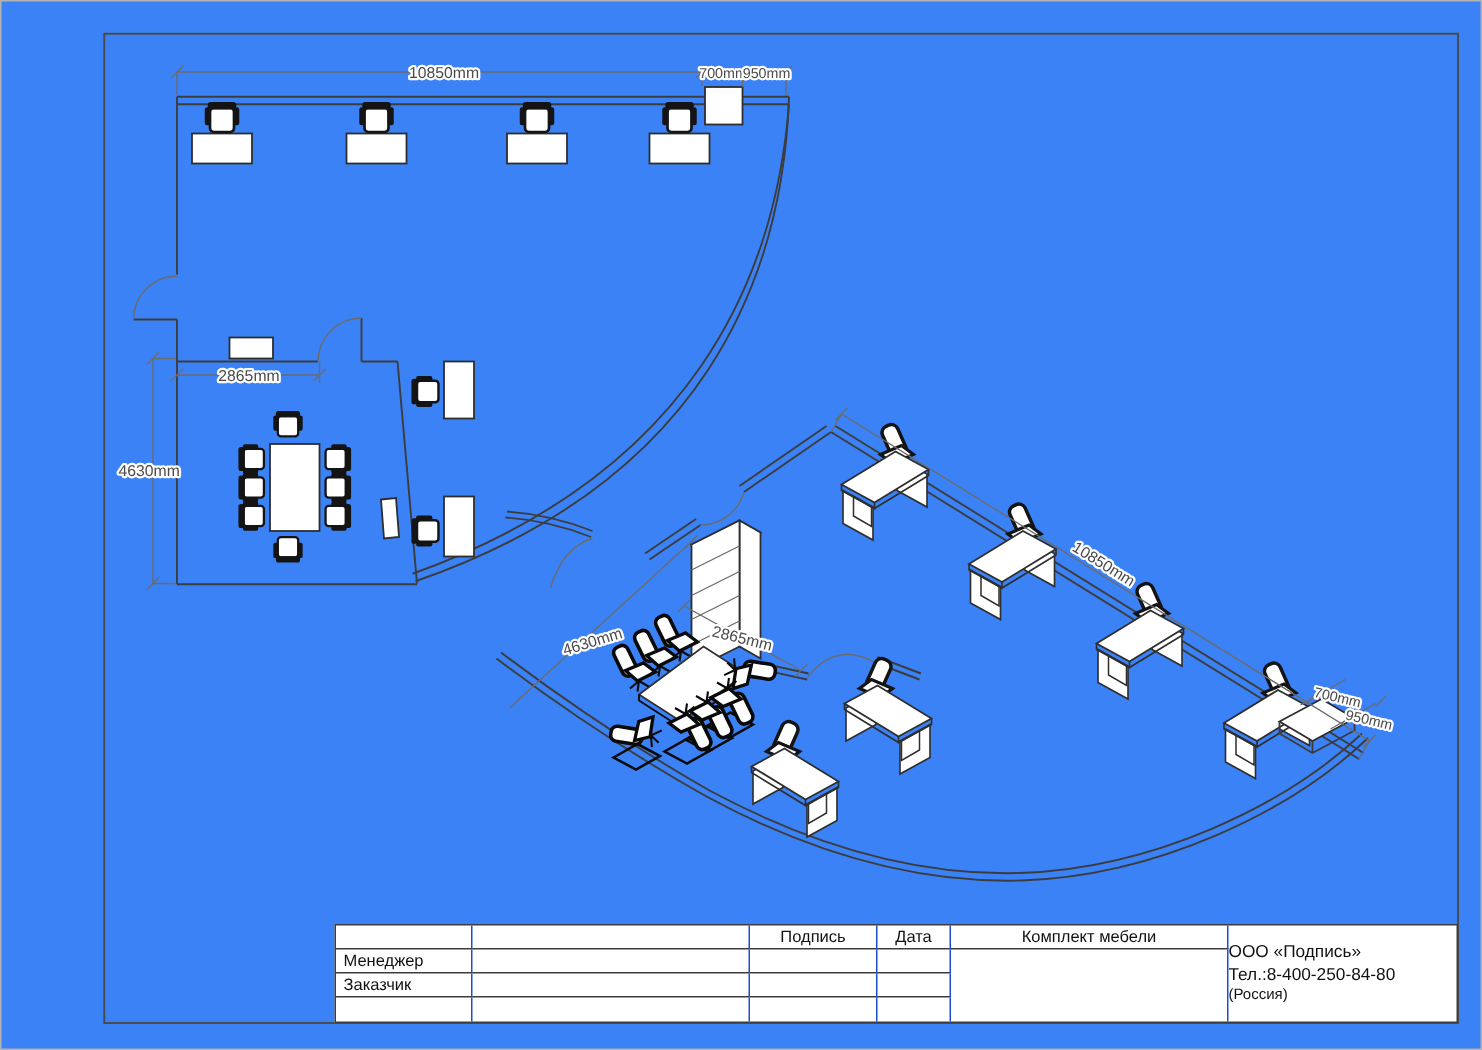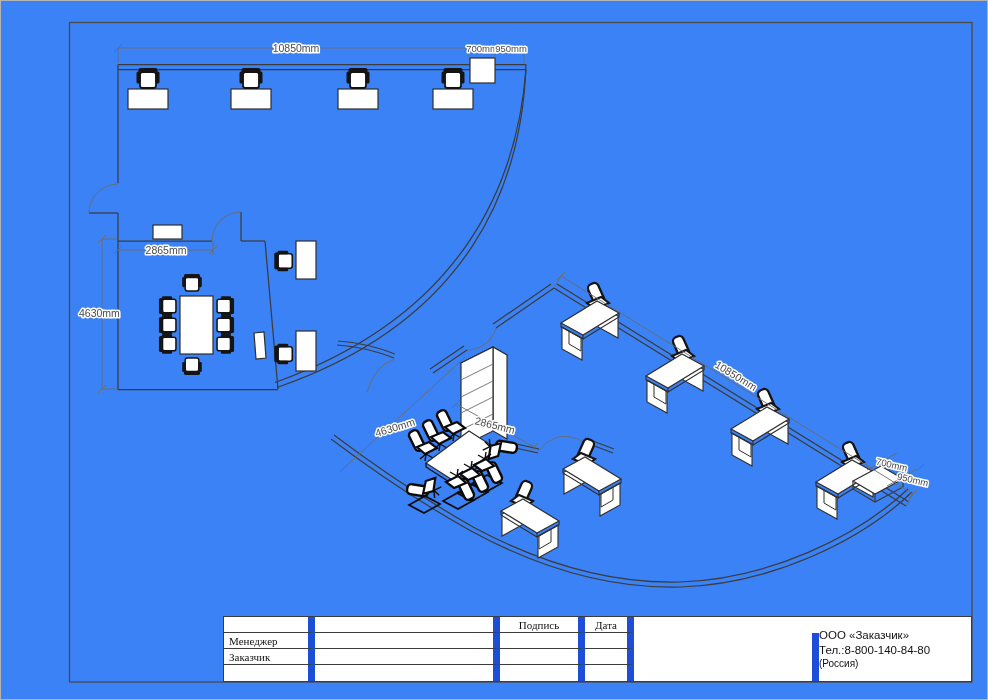--- a/index.html
+++ b/index.html
@@ -12,21 +12,21 @@
   .dimln{fill:none;stroke:#6b6b6b;stroke-width:0.9;}
   .dim{font-size:10.5px;fill:#4a4a4a;text-anchor:middle;
        paint-order:stroke;stroke:#ffffff;stroke-width:3px;stroke-linejoin:round;}
   .dim.small{font-size:9.5px;}
   
   .tb{position:absolute;left:222px;top:615px;width:749px;height:66px;
       display:grid;grid-template-columns:91px 185px 85px 49px 185px 1fr;
       grid-template-rows:repeat(4,1fr);border:1px solid #3c3c3c;
       background:#fff;box-sizing:border-box;color:#111;}
   .tb div{box-sizing:border-box;font-size:11px;display:flex;align-items:center;overflow:hidden;}
-  .br{border-right:7px solid #1d4ed8;font-family:Liberation Serif, serif;}
+  .br{border-right:1px solid #1d4ed8;}
   .bb{border-bottom:1px solid #3c3c3c;}
   .cen{justify-content:center;}
   .lft{padding-left:5px;}
   .proj{font-size:12px;}
   .company{flex-direction:column;justify-content:center;line-height:1.3;}
   .company .nm,.company .ph{width:100%;text-align:center;font-size:11.5px;}
   .company .cn{width:100%;text-align:left;padding-right:6px;font-size:10px;}
 </style>
 </head>
 <body>
@@ -220,23 +220,24 @@
       <text class="dim small" transform="translate(911,482) rotate(13)">950mm</text>
     </g>
   </g>
 </svg>
 
 <div class="tb">
   <div class="br bb" style="grid-area:1/1"></div>
   <div class="br bb" style="grid-area:1/2"></div>
   <div class="br bb cen" style="grid-area:1/3">Подпись</div>
   <div class="br bb cen" style="grid-area:1/4">Дата</div>
+  <div class="br bb cen proj" style="grid-area:1/5">Комплект мебели</div>
   <div class="company" style="grid-area:1/6/5/7">
-    <div class="nm">ООО «Заказчик»</div>
-    <div class="ph">Тел.:8-800-140-84-80</div>
+    <div class="nm">ООО «Подпись»</div>
+    <div class="ph">Тел.:8-400-250-84-80</div>
     <div class="cn">(Россия)</div>
   </div>
   <div class="br bb lft" style="grid-area:2/1">Менеджер</div>
   <div class="br bb" style="grid-area:2/2"></div>
   <div class="br bb" style="grid-area:2/3"></div>
   <div class="br bb" style="grid-area:2/4"></div>
   <div class="br" style="grid-area:2/5/5/6"></div>
   <div class="br bb lft" style="grid-area:3/1">Заказчик</div>
   <div class="br bb" style="grid-area:3/2"></div>
   <div class="br bb" style="grid-area:3/3"></div>

